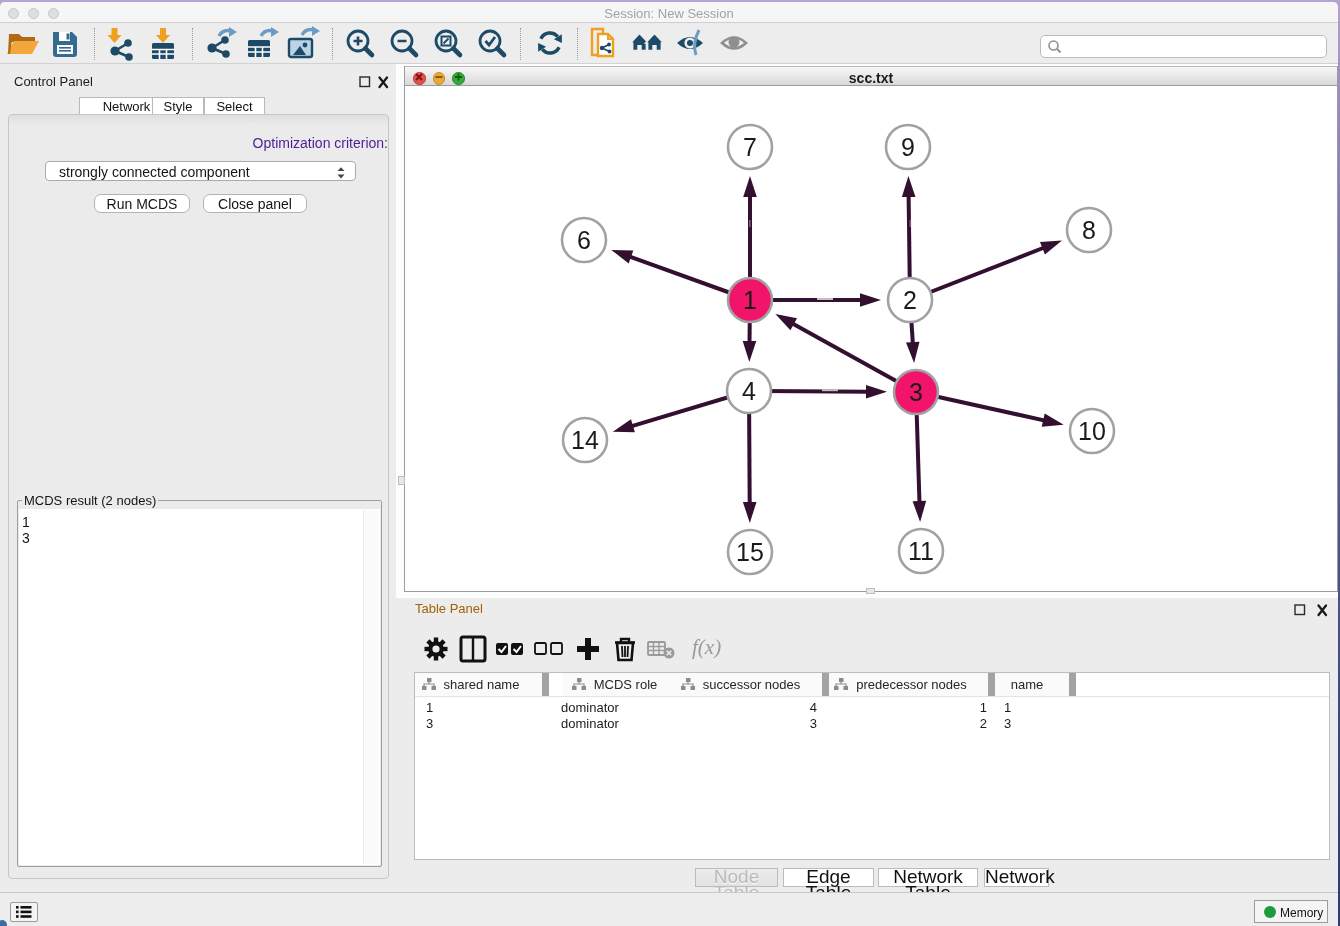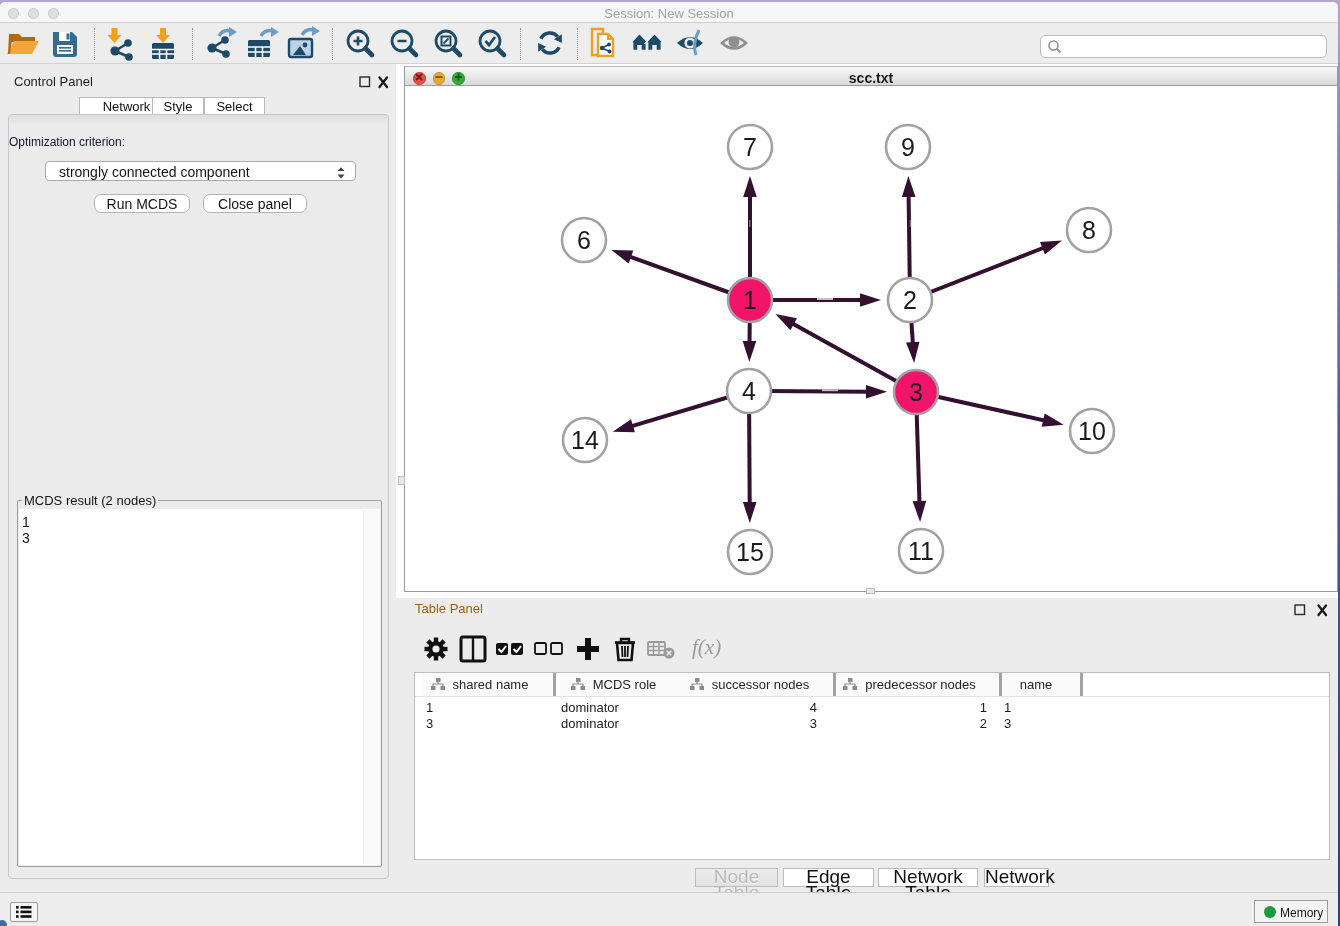--- a/index.html
+++ b/index.html
@@ -27,21 +27,21 @@
 #netwin { position:absolute; left:8px; top:2px; width:934px; height:526px; border:1px solid #9b9b9b; border-top:none; background:#fff; }
 #netbar { position:absolute; left:0; top:0; width:100%; height:20px; background:linear-gradient(#f8f8f8,#d8d8d8); border-top:1px solid #b9b9b9; border-bottom:1px solid #9b9b9b; }
 #netbar .tl { position:absolute; top:5px; width:12.5px; height:12.5px; border-radius:50%; }
 #net-title { position:absolute; top:3px; width:100%; text-align:center; font-size:14px; font-weight:bold; color:#1a1a1a; }
 #canvas { position:absolute; left:0; top:21px; width:932px; height:504px; background:#fff; overflow:hidden; }
 
 #tp { position:absolute; left:396px; top:596px; width:944px; height:294px; background:#ececec; }
 #tp-title { position:absolute; left:19px; top:3px; font-size:13px; color:#a16207; }
 #tp-toolbar { position:absolute; left:18px; top:28px; width:920px; height:40px; }
 #tbl { position:absolute; left:18px; top:74px; width:916px; height:188px; background:#fff; border:1px solid #bdbdbd; }
-.hc { position:absolute; top:0; height:23px; border-right:3px solid #a3a3a3; background:#fafafa; font-size:13px; color:#262626; text-align:center; line-height:23px;margin-left:7px; }
+.hc { position:absolute; top:0; height:23px; border-right:7px solid #a3a3a3; background:#fafafa; font-size:13px; color:#262626; text-align:center; line-height:23px; }
 .cell { position:absolute; font-size:13px; color:#1b1b1b; height:16px; line-height:16px; }
 .btab { position:absolute; top:270px; height:19px; border:1px solid #bcbcbc; background:#fff; font-size:19px; color:#111; text-align:center; line-height:16px; }
 
 #statusbar { position:absolute; left:0; top:890px; width:1338px; height:34px; background:#ededed; border-top:1px solid #c9c9c9; }
 #memorybtn { position:absolute; right:10px; top:7px; width:74px; height:23px; background:#f4f4f4; border:1px solid #9c9c9c; font-size:12px; color:#111; }
 #listbtn { position:absolute; left:10px; top:9px; width:28px; height:20px; background:#f4f4f4; border:1px solid #9c9c9c; border-radius:2px; }
 #rightedge { position:absolute; right:0; top:0; width:2px; height:926px; background:linear-gradient(#b5a3d0 0px, #9d8cc5 90px, #565c98 420px, #2f3d74 900px); z-index:50; }
 </style>
 </head>
 <body>
@@ -238,21 +238,21 @@
     <div id="cp-title">Control Panel</div>
     <svg class="abs" style="left:359px;top:12px;" width="34" height="13" viewBox="0 0 34 13">
 <rect x="1" y="1" width="9.5" height="9.5" fill="none" stroke="#2a2a2a" stroke-width="1.4"></rect>
 <path d="M20.5 1.5 L28 11 M28 1.5 L20.5 11" stroke="#1a1a1a" stroke-width="2.3" stroke-linecap="round"></path>
 </svg>
     <div class="tab" style="left:79px; width:95px;">Network</div>
     <div class="tab" style="left:152px; width:52px;">Style</div>
     <div class="tab" style="left:204px; width:61px;">Select</div>
     <div class="tab" style="left:265px; width:58px; background:linear-gradient(#ececec,#e0e0e0); color:#b9b9b9; text-shadow:0 1px 0 #fff; border-radius:3px 3px 0 0;margin-top:20px;">MCDS</div>
     <div id="cp-pane">
-      <div style="position:absolute; left:0; top:20px; width:100%; text-align:left; font-size:12px; color:#0f172a;">Optimization criterion:</div>
+      <div style="position:absolute; left:0; top:20px; width:100%; text-align:right; font-size:14px; color:#4c1d95;">Optimization criterion:</div>
       <div id="selbox" style="position:absolute; left:36px; top:46px; width:311px; height:20px; background:#fff; border:1px solid #ababab; border-radius:4px; font-size:14px; color:#141414; line-height:20px; padding-left:13px;">strongly connected component<svg style="position:absolute;right:9px;top:3.5px;" width="10" height="14" viewBox="0 0 10 14">
 <path d="M1.5 5L5 1.2 8.5 5z" fill="#444"></path>
             <path d="M1.5 8.6L5 12.4 8.5 8.6z" fill="#444"></path>
 </svg></div>
       <div style="position:absolute; left:85px; top:79px; width:96px; height:19px; background:#fff; border:1px solid #b3b3b3; border-radius:7px; font-size:14px; color:#141414; text-align:center; line-height:18px;">Run MCDS</div>
       <div style="position:absolute; left:194px; top:79px; width:104px; height:19px; background:#fff; border:1px solid #b3b3b3; border-radius:7px; font-size:14px; color:#141414; text-align:center; line-height:18px;">Close panel</div>
       <fieldset style="position:absolute; left:8px; top:378px; width:365px; height:374px; border:1px solid #9e9e9e; border-radius:2px;">
         <legend style="font-size:13px; color:#141414; margin-left:4px; padding:0 2px;">MCDS result (2 nodes)</legend>
         <div style="position:absolute; left:1px; top:1px; right:1px; bottom:1px; background:#fff; font-size:14px; color:#141414; padding:5px 0 0 3px; line-height:16px;">1<br>3</div>
         <div style="position:absolute; right:3px; top:2px; width:15px; bottom:2px; background:#fafafa; border-left:1px solid #ececec;"></div>
@@ -416,21 +416,21 @@
           <svg width="14" height="13" viewBox="0 0 14 13" style="margin-right:8px;">
             <g fill="#8b8b8b">
               <rect x="5" y="0" width="4.5" height="4"></rect>
               <rect x="0" y="8" width="4.5" height="4"></rect>
               <rect x="9.5" y="8" width="4.5" height="4"></rect>
             </g>
             <path d="M7 4v2M2 8V6h10v2" stroke="#8b8b8b" stroke-width="1.2" fill="none"></path>
           </svg>
           <span>shared name</span>
         </div>
-        <div class="hc" style="left:138px;width:126px;display:flex;align-items:center;justify-content:center;padding-right:16px;">
+        <div class="hc" style="left:148px;width:126px;display:flex;align-items:center;justify-content:center;padding-right:16px;">
           <svg width="14" height="13" viewBox="0 0 14 13" style="margin-right:8px;">
             <g fill="#8b8b8b">
               <rect x="5" y="0" width="4.5" height="4"></rect>
               <rect x="0" y="8" width="4.5" height="4"></rect>
               <rect x="9.5" y="8" width="4.5" height="4"></rect>
             </g>
             <path d="M7 4v2M2 8V6h10v2" stroke="#8b8b8b" stroke-width="1.2" fill="none"></path>
           </svg>
           <span>MCDS role</span>
         </div>

